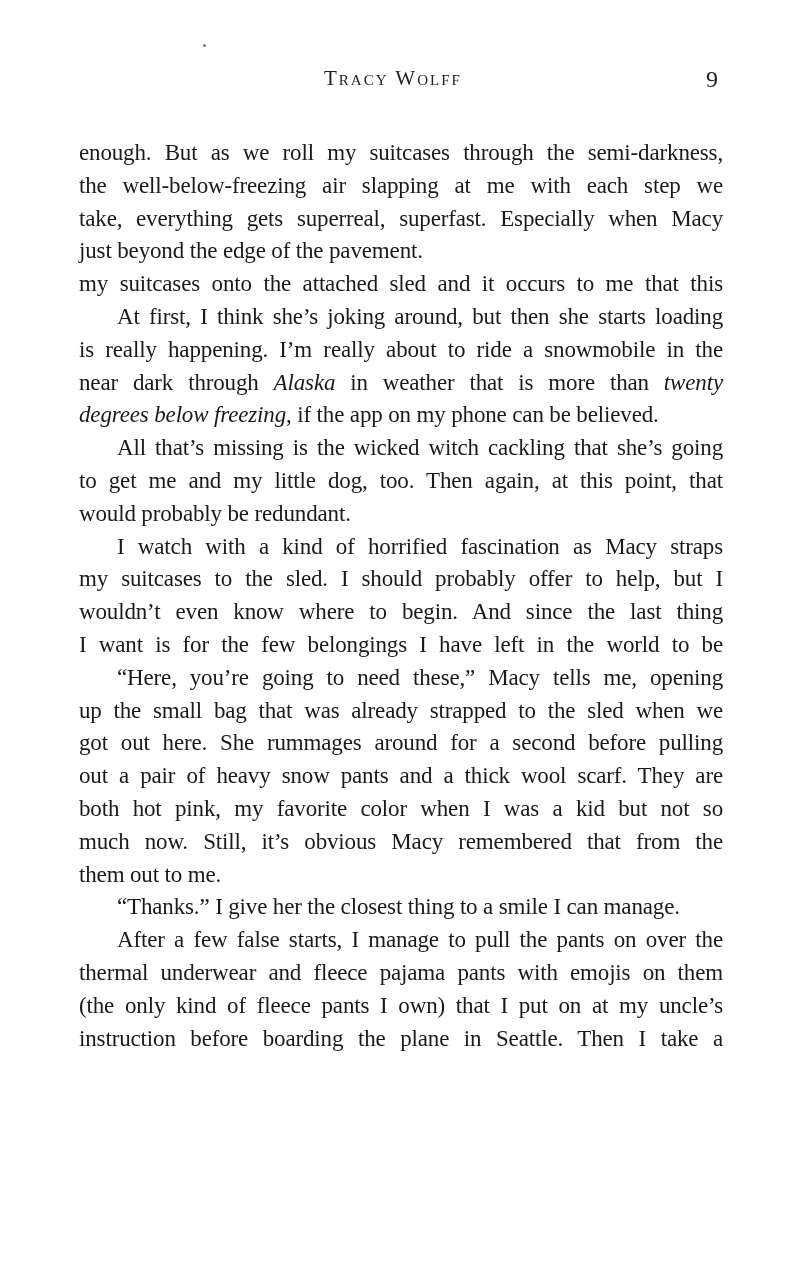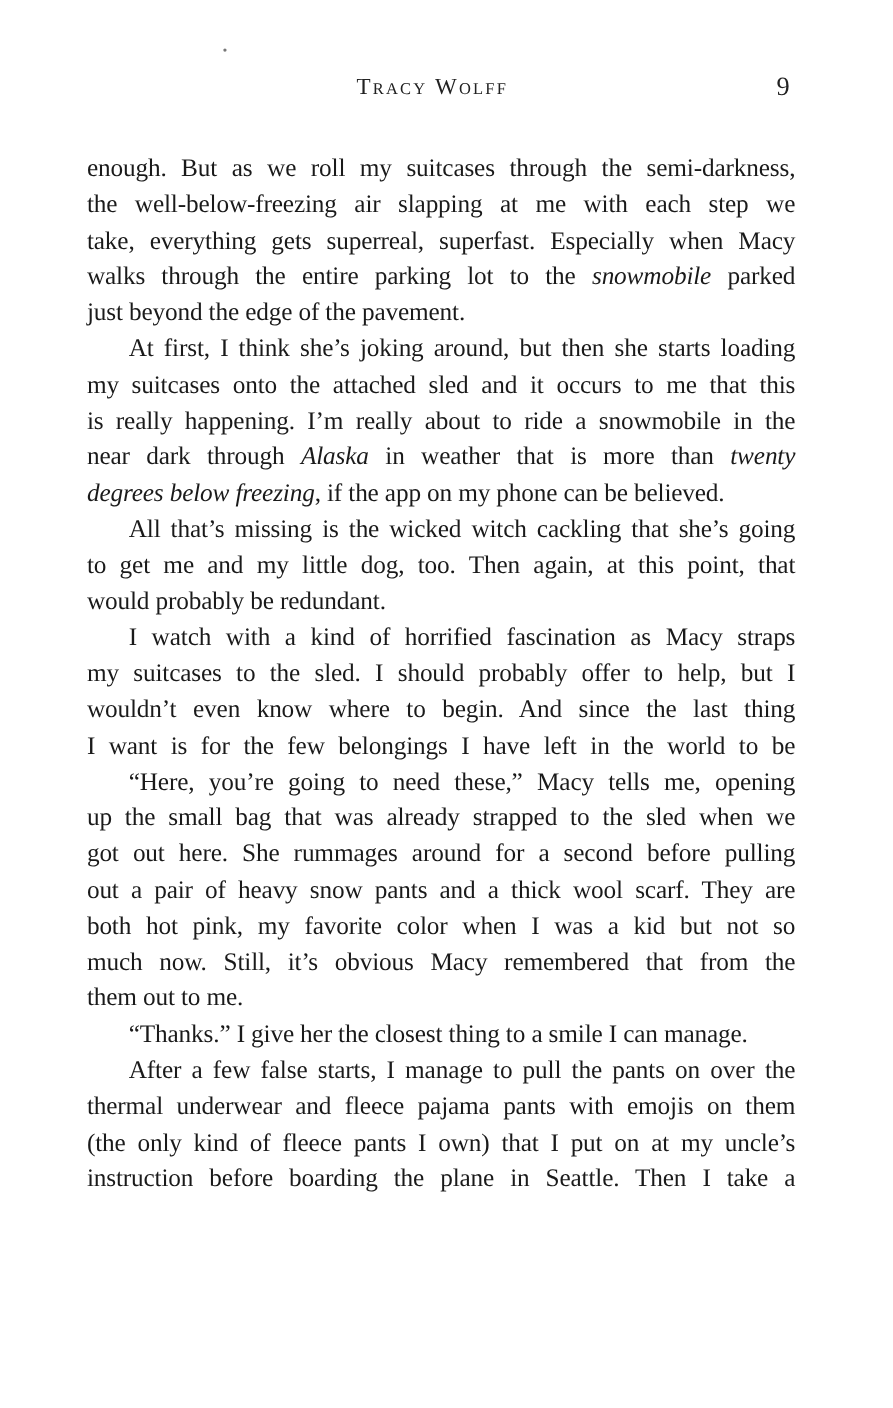--- a/index.html
+++ b/index.html
@@ -46,24 +46,23 @@
 
   <div class="header">
     <span class="running-head">Tracy Wolff</span>
     <span class="page-number">9</span>
   </div>
 
   <div class="body-text" id="body-text">
       <div class="line"><span>enough. But as we roll my suitcases through the semi-darkness,</span></div>
       <div class="line"><span>the well-below-freezing air slapping at me with each step we</span></div>
       <div class="line"><span>take, everything gets superreal, superfast. Especially when Macy</span></div>
-      <div class="line"><span>walks through the entire parking lot to the </span><i>snowmobile</i><span> parked</span></div>
       <div class="line last"><span>just beyond the edge of the pavement.</span></div>
+      <div class="line"><span>my suitcases onto the attached sled and it occurs to me that this</span></div>
       <div class="line indent"><span>At first, I think she’s joking around, but then she starts loading</span></div>
-      <div class="line"><span>my suitcases onto the attached sled and it occurs to me that this</span></div>
       <div class="line"><span>is really happening. I’m really about to ride a snowmobile in the</span></div>
       <div class="line"><span>near dark through </span><i>Alaska</i><span> in weather that is more than </span><i>twenty</i></div>
       <div class="line last"><i>degrees below freezing</i><span>, if the app on my phone can be believed.</span></div>
       <div class="line indent"><span>All that’s missing is the wicked witch cackling that she’s going</span></div>
       <div class="line"><span>to get me and my little dog, too. Then again, at this point, that</span></div>
       <div class="line last"><span>would probably be redundant.</span></div>
       <div class="line indent"><span>I watch with a kind of horrified fascination as Macy straps</span></div>
       <div class="line"><span>my suitcases to the sled. I should probably offer to help, but I</span></div>
       <div class="line"><span>wouldn’t even know where to begin. And since the last thing</span></div>
       <div class="line"><span>I want is for the few belongings I have left in the world to be</span></div>

